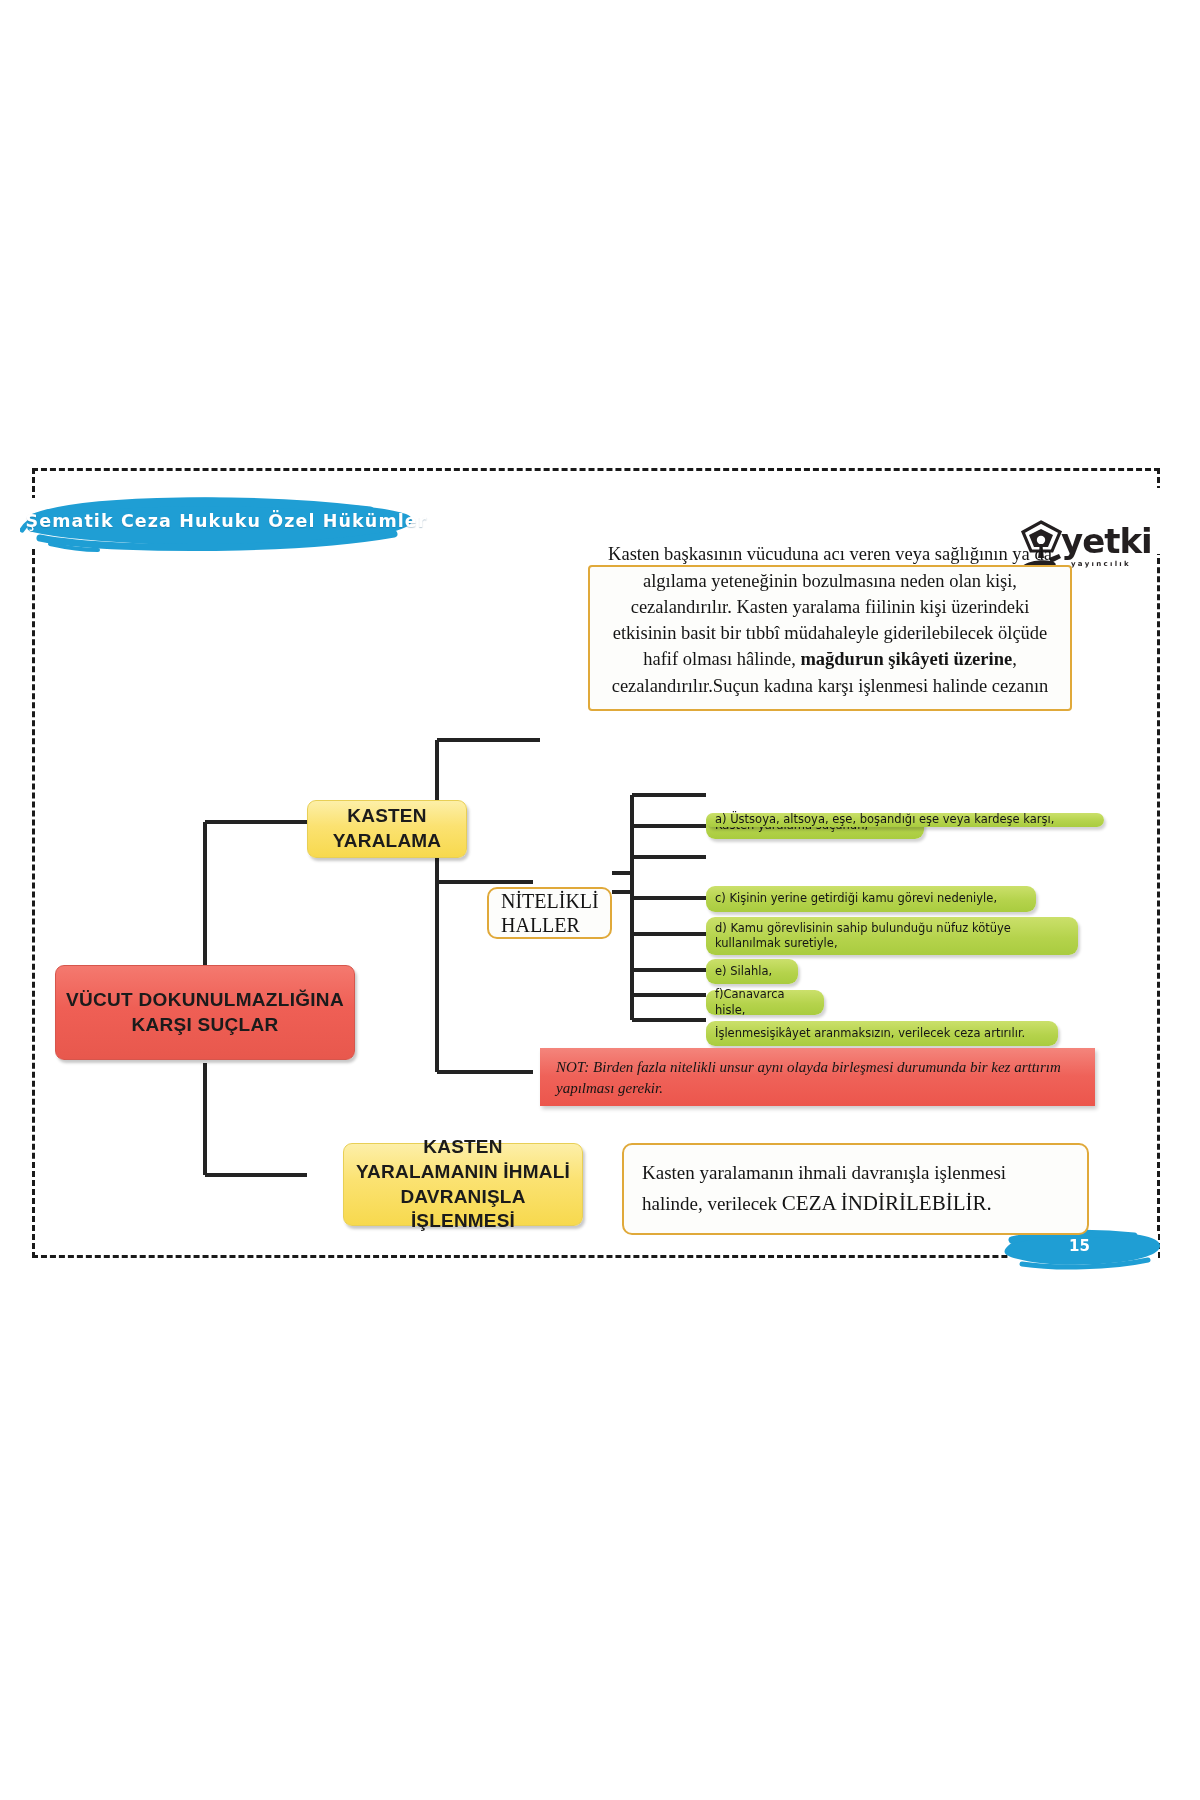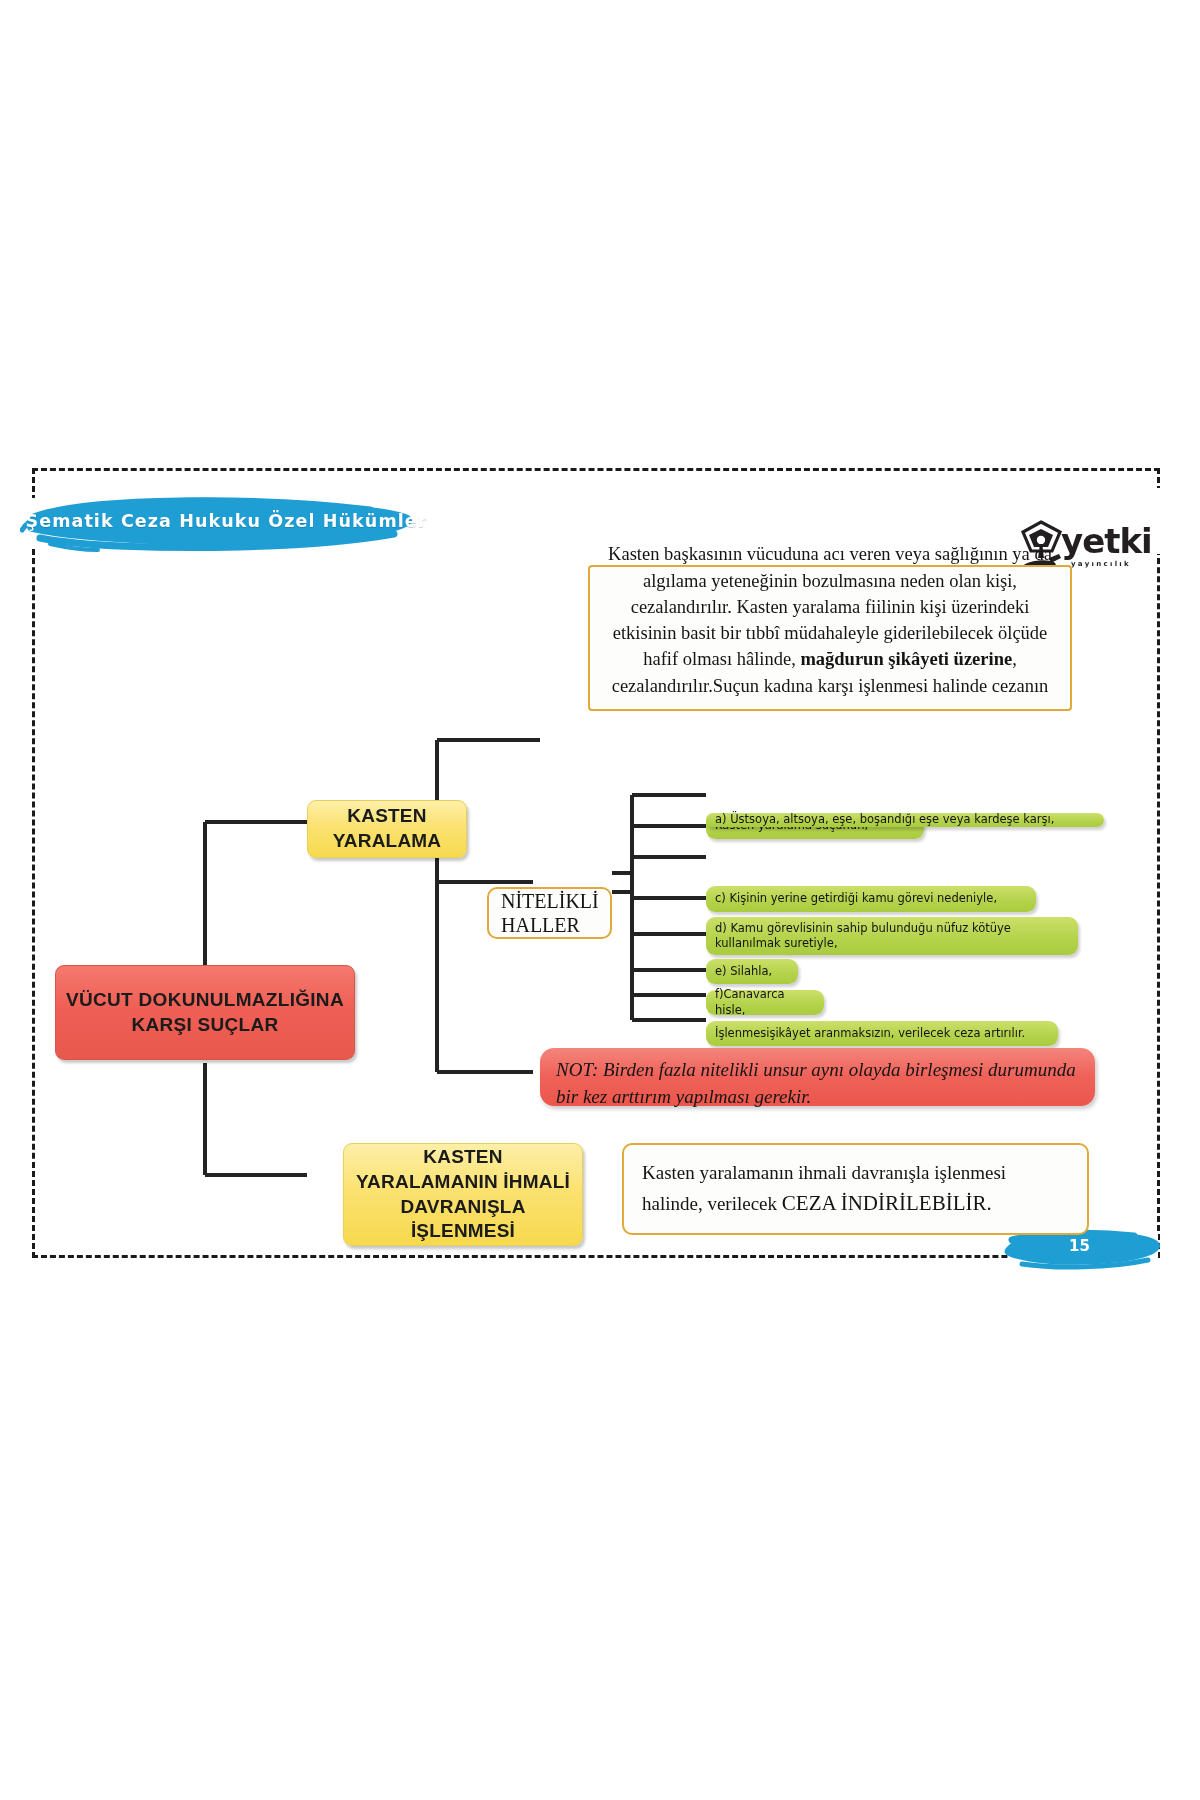--- a/index.html
+++ b/index.html
@@ -128,25 +128,25 @@
     font-family:"DejaVu Sans", sans-serif;
     font-size:11.5px;line-height:1.34;
     display:flex;align-items:center;
     padding:4px 9px;
   }
 
   
   .note{
     position:absolute;box-sizing:border-box;
     background:linear-gradient(180deg,#f4857c 0%,#ef6259 48%,#ec564c 100%);
-    border-radius:14px;
+    border-radius:0;
     box-shadow:2px 3px 4px rgba(0,0,0,.2);
     font-family:"Liberation Serif", serif;
     font-style:italic;
-    font-size:19px;line-height:1.42;
+    font-size:15px;line-height:1.42;
     color:#151515;
     padding:9px 16px;
   }
 
   .bottom-text{
     font-family:"Liberation Serif", serif;
     font-size:19px;line-height:1.5;
     color:#141414;
     text-align:left;
     padding:14px 18px;
@@ -287,21 +287,21 @@
   </div>
 
   <div class="pill" style="left:706px;top:1021px;width:352px;height:25px;">
     <span>İşlenmesişikâyet aranmaksızın, verilecek ceza artırılır.</span>
   </div>
 
   <div class="note" style="left:540px;top:1048px;width:555px;height:58px;">
     <span>NOT: Birden fazla nitelikli unsur aynı olayda birleşmesi durumunda bir kez arttırım yapılması gerekir.</span>
   </div>
 
-  <div class="node node-yellow" style="left:343px;top:1143px;width:240px;height:103px;padding:0 6px;font-size:19px;">
+  <div class="node node-yellow" style="left:343px;top:1143px;width:240px;height:83px;padding:0 6px;font-size:19px;">
     <span>KASTEN YARALAMANIN İHMALİ DAVRANIŞLA İŞLENMESİ</span>
   </div>
 
   <div class="node node-outline bottom-text" style="left:622px;top:1143px;width:467px;height:92px;display:flex;align-items:center;justify-content:flex-end;">
     <div>
       <span>Kasten yaralamanın ihmali davranışla işlenmesi halinde, verilecek </span><span class="caps">CEZA İNDİRİLEBİLİR.</span>
     </div>
   </div>
 
 </div>

